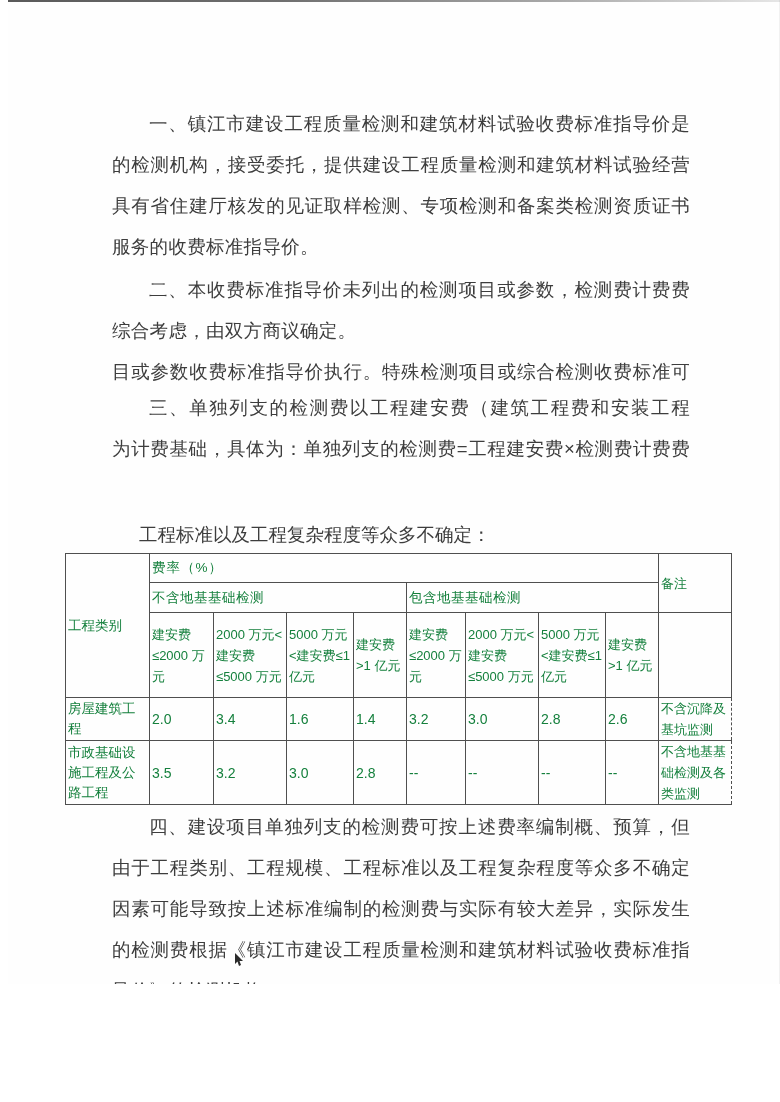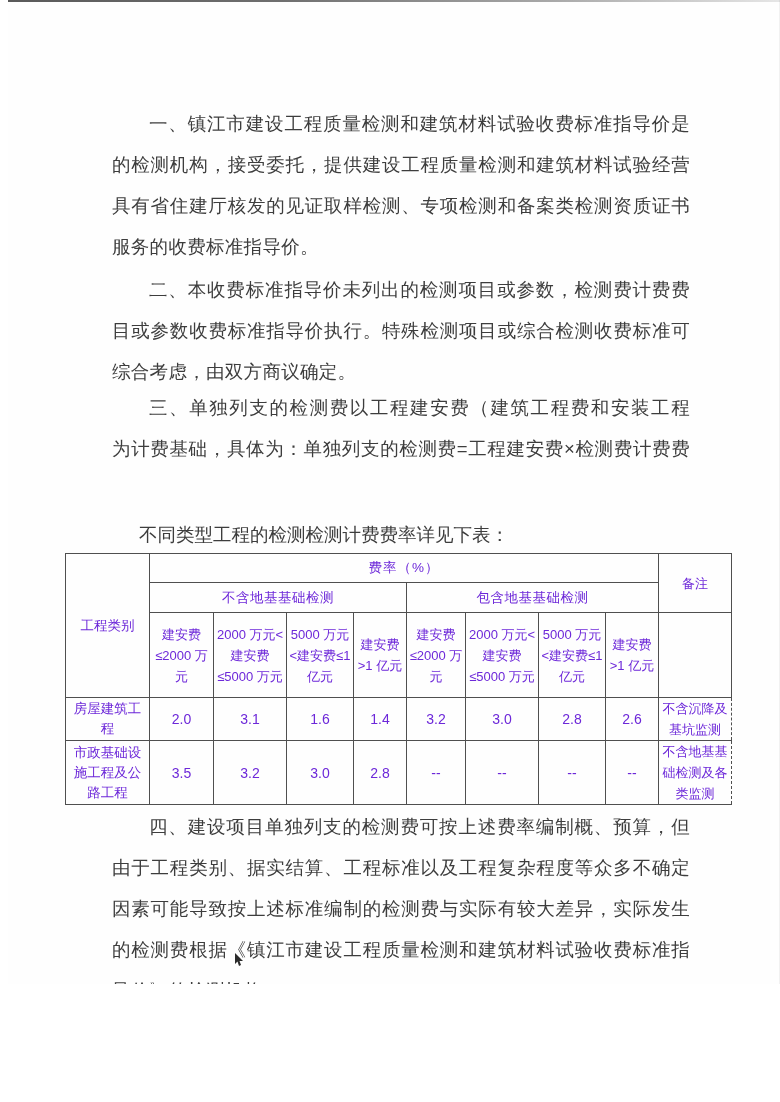--- a/index.html
+++ b/index.html
@@ -23,22 +23,22 @@
   .j { text-align:justify; text-align-last:justify; }
   .ind { text-indent:37px; }
   .intro-line { position:absolute; left:104px; top:514px; width:578px;
     font-size:18.5px; height:41px; line-height:41px; text-indent:27px; }
 
   table.fee-table {
     position:absolute; top:553px; left:57px; width:666px;
     border-collapse:collapse; table-layout:fixed;
   }
   .fee-table td {
-    border:1px solid #4f4f4f; text-align:center; vertical-align:middle;
-    padding:0 2px; font-size:13px; line-height:20px; color:#6d28d9;
+    border:1px solid #4f4f4f; vertical-align:middle;
+    padding:0 2px; font-size:13px; line-height:20px; color:#15803d;
     overflow:hidden;
   }
   .fee-table .rate-hd { font-size:13.5px; letter-spacing:1px; }
   .fee-table .grp-hd { font-size:13.5px; letter-spacing:0.5px; }
   .fee-table .rng-hd { line-height:21px; }
   .fee-table .val { font-size:14px; }
   .fee-table .cat { font-size:13.5px; line-height:20px; }
   .fee-table .remark { font-size:13px; line-height:21px; }
   .fee-table tr.data td:last-child { border-right-style:dashed; }
 
@@ -53,30 +53,30 @@
 
   <div class="para" style="top:103px;">
     <div class="line j ind">一、镇江市建设工程质量检测和建筑材料试验收费标准指导价是</div>
     <div class="line j">的检测机构，接受委托，提供建设工程质量检测和建筑材料试验经营</div>
     <div class="line j">具有省住建厅核发的见证取样检测、专项检测和备案类检测资质证书</div>
     <div class="line">服务的收费标准指导价。</div>
   </div>
 
   <div class="para" style="top:269px;">
     <div class="line j ind">二、本收费标准指导价未列出的检测项目或参数，检测费计费费</div>
+    <div class="line">综合考虑，由双方商议确定。</div>
     <div class="line j">目或参数收费标准指导价执行。特殊检测项目或综合检测收费标准可</div>
-    <div class="line">综合考虑，由双方商议确定。</div>
   </div>
 
   <div class="para" style="top:387px;">
     <div class="line j ind">三、单独列支的检测费以工程建安费（建筑工程费和安装工程费）</div>
     <div class="line j">为计费基础，具体为：单独列支的检测费=工程建安费×检测费计费费</div>
   </div>
 
-  <div class="intro-line">不同类型工程的检测检测计费费率详见下表：</div>
+  <div class="intro-line">工程标准以及工程复杂程度等众多不确定：</div>
 
   <table class="fee-table">
     <colgroup>
       <col style="width:84px">
         <col style="width:64px">
         <col style="width:73px">
         <col style="width:67px">
       <col style="width:53px">
         <col style="width:59px">
         <col style="width:73px">
@@ -101,21 +101,21 @@
       <td class="rng-hd">建安费&gt;1 亿元</td>
       <td class="rng-hd">建安费≤2000 万元</td>
       <td class="rng-hd">2000 万元&lt;建安费≤5000 万元</td>
       <td class="rng-hd">5000 万元&lt;建安费≤1 亿元</td>
       <td class="rng-hd">建安费&gt;1 亿元</td>
       <td></td>
     </tr>
     <tr class="data" style="height:43px">
       <td class="cat">房屋建筑工程</td>
       <td class="val">2.0</td>
-      <td class="val">3.1</td>
+      <td class="val">3.4</td>
       <td class="val">1.6</td>
       <td class="val">1.4</td>
       <td class="val">3.2</td>
       <td class="val">3.0</td>
       <td class="val">2.8</td>
       <td class="val">2.6</td>
       <td class="remark">不含沉降及基坑监测</td>
     </tr>
     <tr class="data" style="height:60px">
       <td class="cat">市政基础设施工程及公路工程</td>
@@ -127,21 +127,21 @@
       <td class="val">--</td>
       <td class="val">--</td>
       <td class="val">--</td>
       <td class="remark">不含地基基础检测及各类监测</td>
     </tr>
   </tbody>
     </table>
 
   <div class="para" style="top:806px;">
     <div class="line j ind">四、建设项目单独列支的检测费可按上述费率编制概、预算，但</div>
-    <div class="line j">由于工程类别、据实结算、工程标准以及工程复杂程度等众多不确定</div>
+    <div class="line j">由于工程类别、工程规模、工程标准以及工程复杂程度等众多不确定</div>
     <div class="line j">因素可能导致按上述标准编制的检测费与实际有较大差异，实际发生</div>
     <div class="line j">的检测费根据《镇江市建设工程质量检测和建筑材料试验收费标准指</div>
     <div class="line">导价》的检测机构。</div>
   </div>
 
   <svg class="cursor-mark" viewBox="0 0 10 13">
     <polygon points="1,0 1,11 3.5,8.5 5,13 7,12 5.5,8 9,8" fill="#2b2b2b"></polygon>
   </svg>
 </div>
 

